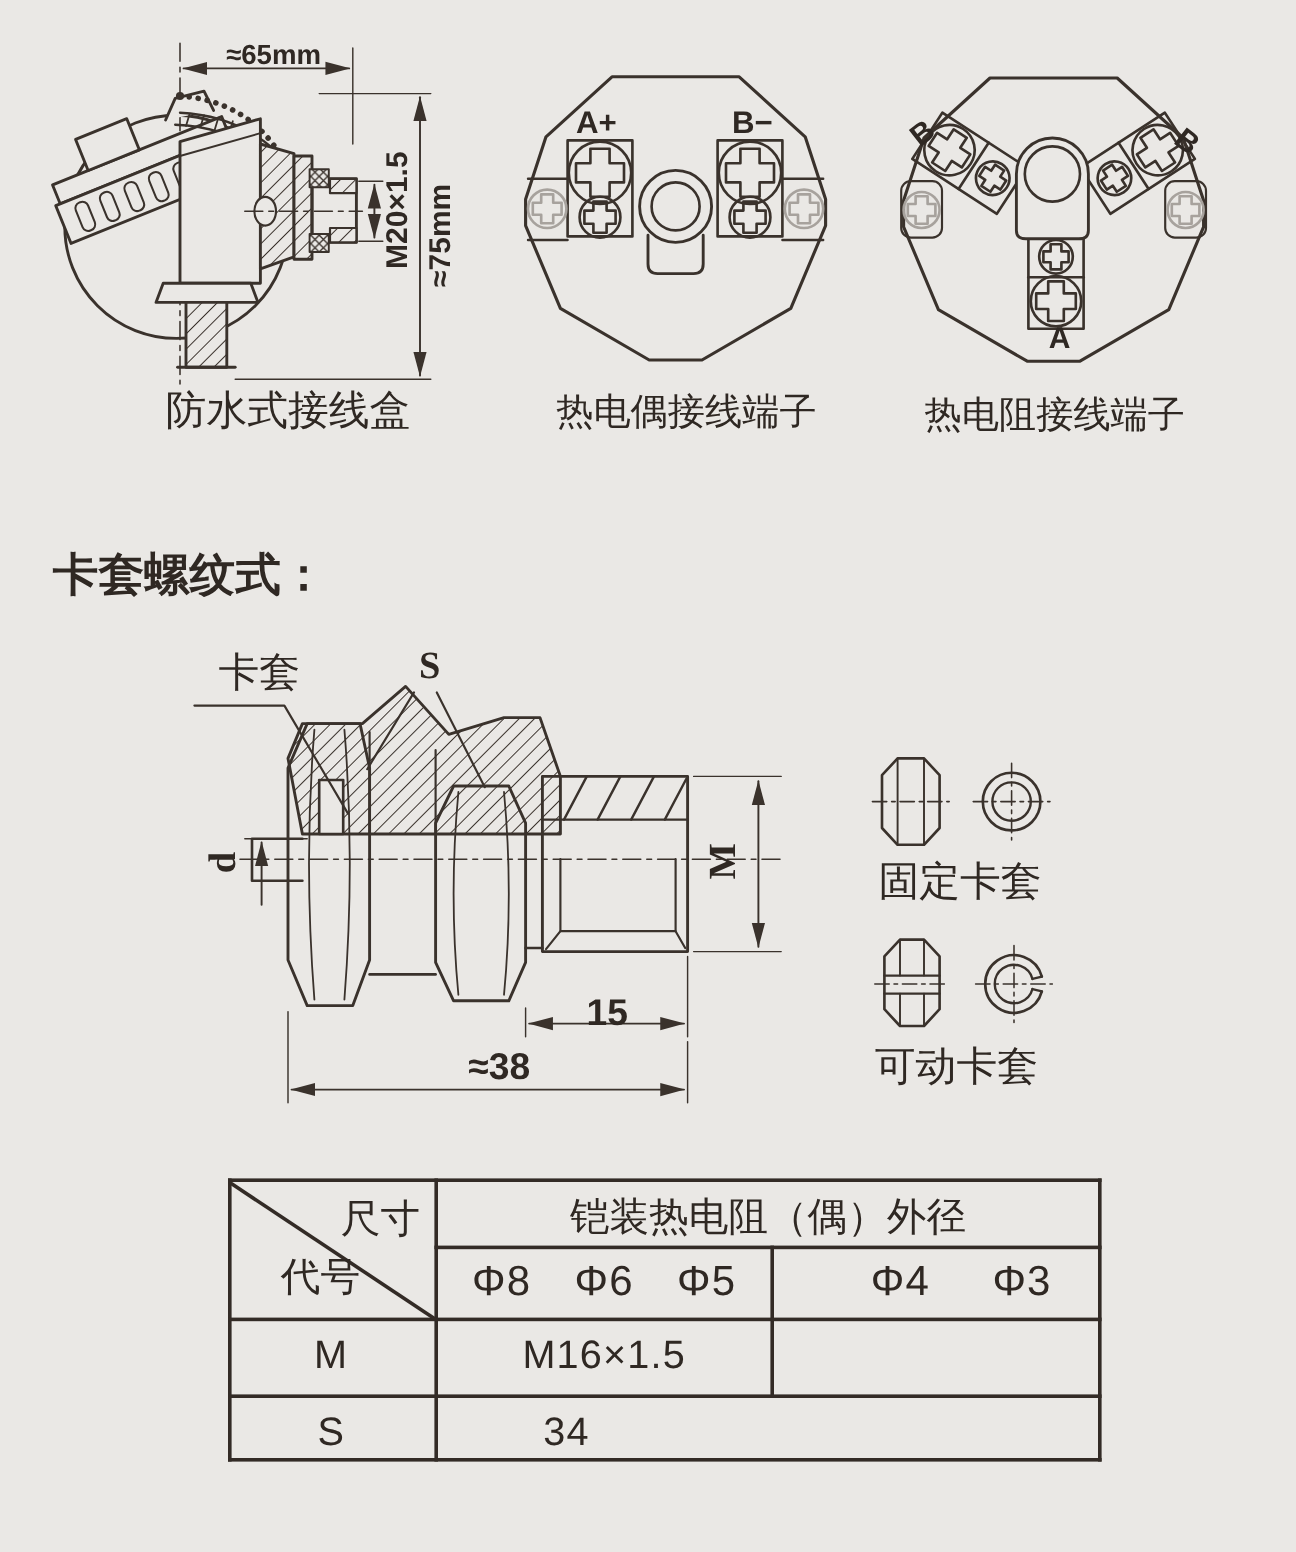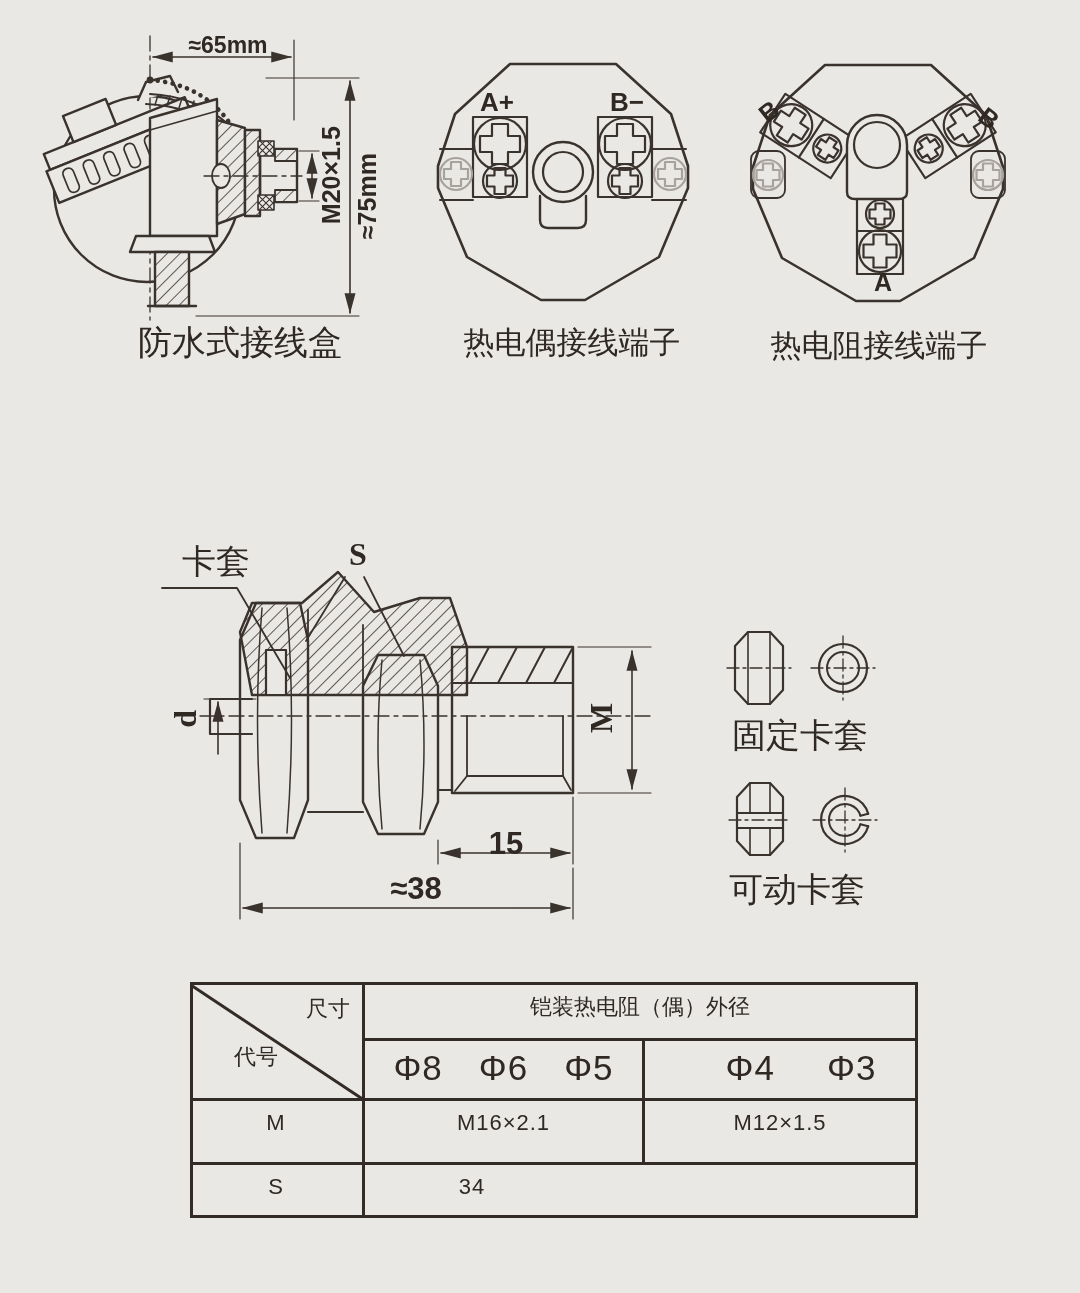--- a/index.html
+++ b/index.html
@@ -10,21 +10,21 @@
   .ctr{text-align:center;}
   .b{font-weight:bold;}
   .serif{font-family:"Liberation Serif",serif;font-weight:bold;}
   .rot{transform:rotate(-90deg);}
   .fs23{font-size:23px;} .fs25{font-size:25px;} .fs26{font-size:26px;}
   .fs31{font-size:31px;} .fs32{font-size:32px;} .fs34{font-size:34px;} .fs38{font-size:38px;}
   
   .tbl{position:absolute;left:190px;top:982px;width:728px;height:236px;}
   .tbl .ln{position:absolute;background:#332b26;}
   .tbl .diag{position:absolute;left:2px;top:2px;width:208px;height:2.6px;background:#332b26;transform-origin:0 0;transform:rotate(33.6deg);}
-  .tbl .cell{position:absolute;font-size:22px;color:#2f2823;}
+  .tbl .cell{position:absolute;font-size:33px;color:#2f2823;}
   .num{font-size:35px;letter-spacing:1px;}
   .phigroup{position:absolute;display:flex;justify-content:center;}
 </style>
 </head>
 <body>
 
 <div class="stage">
 
 <svg width="1080" height="960" viewBox="0 0 1080 960">
   <defs>
@@ -250,20 +250,21 @@
 
 <div class="t ctr b fs26" style="left:467px;top:89px;width:60px;">A+</div>
 <div class="t ctr b fs26" style="left:597px;top:89px;width:60px;">B−</div>
 <div class="t ctr fs31" style="left:422px;top:327px;width:300px;">热电偶接线端子</div>
 
 <div class="t ctr b fs25" style="left:752px;top:98px;width:34px;transform:rotate(-38deg);">B</div>
 <div class="t ctr b fs25" style="left:972px;top:105px;width:34px;transform:rotate(38deg);">B</div>
 <div class="t ctr b fs25" style="left:863px;top:269px;width:40px;">A</div>
 <div class="t ctr fs31" style="left:729px;top:330px;width:300px;">热电阻接线端子</div>
 
+<div class="t b fs38" style="left:44px;top:461px;">卡套螺纹式：</div>
 <div class="t ctr fs34" style="left:166px;top:544px;width:100px;">卡套</div>
 <div class="t ctr serif fs32" style="left:338px;top:538px;width:40px;">S</div>
 <div class="t ctr serif fs32 rot" style="left:166px;top:702px;width:40px;">d</div>
 <div class="t ctr serif fs32 rot" style="left:582px;top:701px;width:40px;">M</div>
 <div class="t ctr b fs31" style="left:466px;top:828px;width:80px;">15</div>
 <div class="t ctr b fs31" style="left:356px;top:873px;width:120px;">≈38</div>
 <div class="t ctr fs34" style="left:697px;top:872px;width:200px;">可动卡套</div>
 <div class="t ctr fs34" style="left:700px;top:718px;width:200px;">固定卡套</div>
 
 <div class="tbl">
@@ -286,20 +287,19 @@
     <span>Φ8</span>
     <span>Φ6</span>
     <span>Φ5</span>
   </div>
   <div class="phigroup num" style="left:455px;top:66px;width:312px;gap:52px;">
     <span>Φ4</span>
     <span>Φ3</span>
   </div>
 
   <div class="cell ctr num" style="left:0;top:128px;width:172px;">M</div>
-  <div class="cell ctr num" style="left:175px;top:128px;width:277px;">M16×2.1</div>
-  <div class="cell ctr num" style="left:455px;top:128px;width:270px;">M12×1.5</div>
+  <div class="cell ctr num" style="left:175px;top:128px;width:277px;">M16×1.5</div>
 
   <div class="cell ctr num" style="left:0;top:192px;width:172px;">S</div>
   <div class="cell ctr num" style="left:172px;top:192px;width:220px;">34</div>
 </div>
 
 </div>
 
 </body></html>

